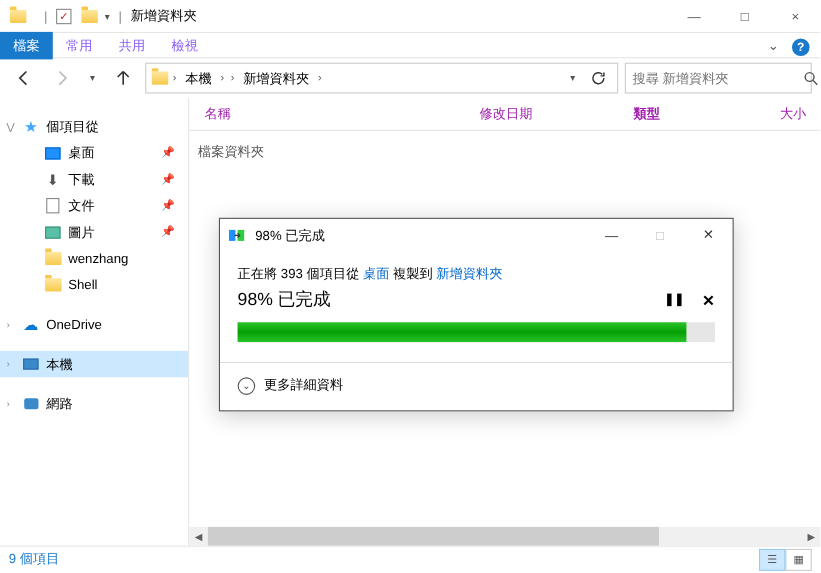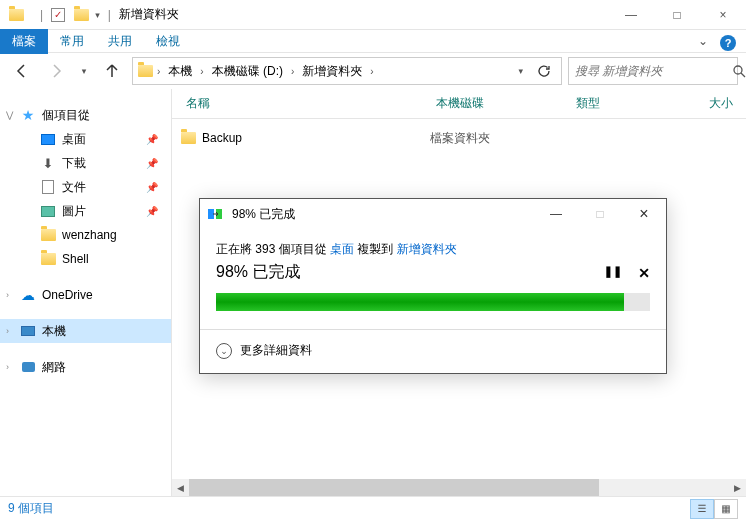--- a/index.html
+++ b/index.html
@@ -8,55 +8,55 @@
 
 .titlebar { height: 30px; background: #fff; display: flex; align-items: center; border-bottom: 1px solid #e5e5e5; }
 .titlebar .qat { display: flex; align-items: center; padding-left: 8px; gap: 2px; }
 .titlebar .title-sep { color: #888; margin: 0 6px; }
 .titlebar .title { font-size: 12px; color: #000; }
 .titlebar .winbtns { margin-left: auto; display: flex; }
 .titlebar .winbtns div { width: 46px; height: 30px; display: flex; align-items: center; justify-content: center; color: #555; }
 
 
 .ribbon { height: 23px; display: flex; align-items: center; border-bottom: 1px solid #e5e5e5; font-size: 12px; }
-.ribbon .tab { padding: 4px 12px; color: #0369a1; }
+.ribbon .tab { padding: 4px 12px; color: #8b5cf6; }
 .ribbon .tab.first { background: #1979ca; color: #fff; }
 .ribbon .spacer { flex: 1; }
 .ribbon .chev { padding: 4px 8px; color: #555; }
 .ribbon .help { width: 16px; height: 16px; border-radius: 50%; background: #1979ca; color: #fff; display: flex; align-items: center; justify-content: center; font-size: 11px; margin: 3px 10px 0 4px; font-weight: bold; }
 
 
 .addrbar { height: 36px; display: flex; align-items: center; gap: 6px; padding: 4px 8px; }
 .navbtn { width: 28px; height: 28px; display: flex; align-items: center; justify-content: center; color: #888; }
 .addrbox { flex: 1; height: 28px; border: 1px solid #ccc; display: flex; align-items: center; padding: 0 4px; gap: 2px; }
 .addrbox .crumb { padding: 2px 4px; font-size: 12px; color: #000; }
 .addrbox .csep { color: #555; font-size: 10px; padding: 0 2px; }
 .addrbox .addr-spacer { flex: 1; }
 .addrbox .drop, .addrbox .refresh { color: #555; padding: 0 6px; }
 .searchbox { width: 170px; height: 28px; border: 1px solid #ccc; display: flex; align-items: center; padding: 0 6px; }
-.searchbox input { border: none; outline: none; flex: 1; font-size: 12px; color: #b91c1c; background: transparent; font-style: italic; }
+.searchbox input { border: none; outline: none; flex: 1; font-size: 12px; color: #b91c1c; background: transparent; }
 .searchbox .sicon { color: #555; }
 
 
 .body { display: flex; height: 407px; }
 .nav { width: 172px; border-right: 1px solid #e5e5e5; overflow: hidden; padding-top: 14px; }
 .nav .item { display: flex; align-items: center; height: 24px; font-size: 12px; padding-left: 20px; gap: 6px; }
 .nav .item.sub { padding-left: 40px; }
 .nav .item .pin { margin-left: auto; margin-right: 12px; color: #888; font-size: 10px; }
 .nav .item.selected { background: #cce8ff; }
 .nav .item .exp { position: absolute; left: 6px; color: #888; font-size: 9px; }
 .nav .item { position: relative; }
 .nav .gap { height: 12px; }
 
 .content { flex: 1; display: flex; flex-direction: column; position: relative; }
-.cols { display: flex; height: 30px; align-items: center; border-bottom: 1px solid #e5e5e5; font-size: 12px; color: #0f766e; padding-left: 8px; }
+.cols { display: flex; height: 30px; align-items: center; border-bottom: 1px solid #e5e5e5; font-size: 12px; color: #a21caf; padding-left: 8px; }
 .cols .col { border-right: 1px solid transparent; padding: 0 6px; }
 .cols .col.name { width: 250px; }
 .cols .col.date { width: 140px; }
-.cols .col.type { width: 90px; }
+.cols .col.type { width: 90px; font-weight: bold; }
 .cols .col.size { flex: 1; text-align: right; padding-right: 12px; }
 .rows { flex: 1; }
 .row { display: flex; align-items: center; height: 22px; font-size: 12px; padding-left: 8px; margin-top: 8px; }
 .row .cell.name { width: 250px; display: flex; align-items: center; gap: 6px; }
 .row .cell.date { width: 140px; color: #555; }
 .row .cell.type { width: 90px; color: #555; }
 
 .hscroll { height: 17px; background: #f0f0f0; display: flex; align-items: center; }
 .hscroll .arrow { width: 17px; height: 17px; display: flex; align-items: center; justify-content: center; color: #606060; font-size: 9px; }
 .hscroll .track { flex: 1; background: #f0f0f0; height: 17px; position: relative; }
@@ -157,21 +157,20 @@
         <path d="M9 3 L4 8 M9 3 L14 8 M9 3 L9 15" stroke="#333" stroke-width="1.5" fill="none"></path>
       </svg>
   </div>
   <div class="addrbox">
     <span class="ico">
         <span class="fold-ico"></span>
       </span>
     <span class="csep">›</span>
     <span class="crumb">本機</span>
     <span class="csep">›</span>
-    <span class="crumb">本機磁碟 (D:)</span>
     <span class="csep">›</span>
     <span class="crumb">新增資料夾</span>
     <span class="csep">›</span>
     <span class="addr-spacer"></span>
     <span class="drop" style="font-size:9px">▾</span>
     <span class="refresh">
       <svg width="14" height="14" viewBox="0 0 14 14">
           <path d="M12 7a5 5 0 1 1-1.5-3.5M12 2v3h-3" stroke="#333" stroke-width="1.3" fill="none"></path>
         </svg>
     </span>
@@ -252,32 +251,26 @@
       <span class="ico">
           <span class="net-ico"></span>
         </span>
       <span>網路</span>
     </div>
   </div>
 
   <div class="content">
     <div class="cols">
       <div class="col name">名稱</div>
-      <div class="col date">本機磁碟</div>
+      <div class="col date">修改日期</div>
       <div class="col type">類型</div>
       <div class="col size">大小</div>
     </div>
     <div class="rows">
       <div class="row">
-        <div class="cell name">
-          <span class="ico">
-              <span class="fold-ico"></span>
-            </span>
-          <span>Backup</span>
-        </div>
         <div class="cell type">檔案資料夾</div>
       </div>
     </div>
     <div class="hscroll">
       <div class="arrow">◀</div>
       <div class="track">
           <div class="thumb"></div>
         </div>
       <div class="arrow">▶</div>
     </div>

